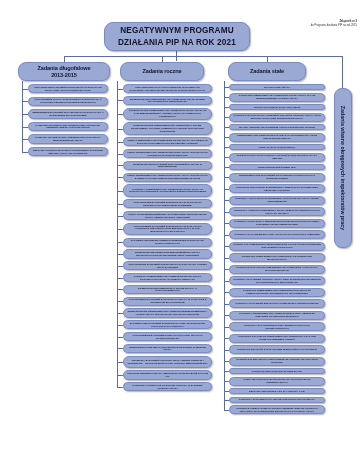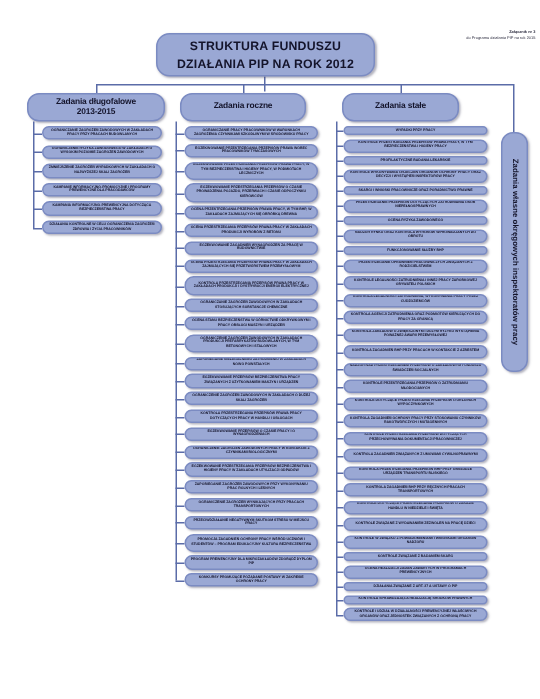--- a/index.html
+++ b/index.html
@@ -137,22 +137,22 @@
 <body>
 
 <div id="page">
 
   <div id="annex">
     <div class="l1">Załącznik nr 3</div>
     <div class="l2">do Programu działania PIP na rok 2015</div>
   </div>
 
   <div class="node" id="title-node">
-    <span>STRUKTURA FUNDUSZU</span>
-    <span>DZIAŁANIA PIP NA ROK 2012</span>
+    <span>NEGATYWNYM PROGRAMU</span>
+    <span>DZIAŁANIA PIP NA ROK 2021</span>
   </div>
 
   <div class="line-v" style="left:176px; top:51px;  height:10px;"></div>
   <div class="line-h" style="left:64px;  top:56px;  width:278px;"></div>
   <div class="line-v" style="left:64px;  top:56px;  height:6px;"></div>
   <div class="line-v" style="left:162px; top:56px;  height:6px;"></div>
   <div class="line-v" style="left:267px; top:56px;  height:6px;"></div>
   <div class="line-v" style="left:342px; top:56px;  height:32px;"></div>
 
   <div class="node col-header" id="hdr-long">

